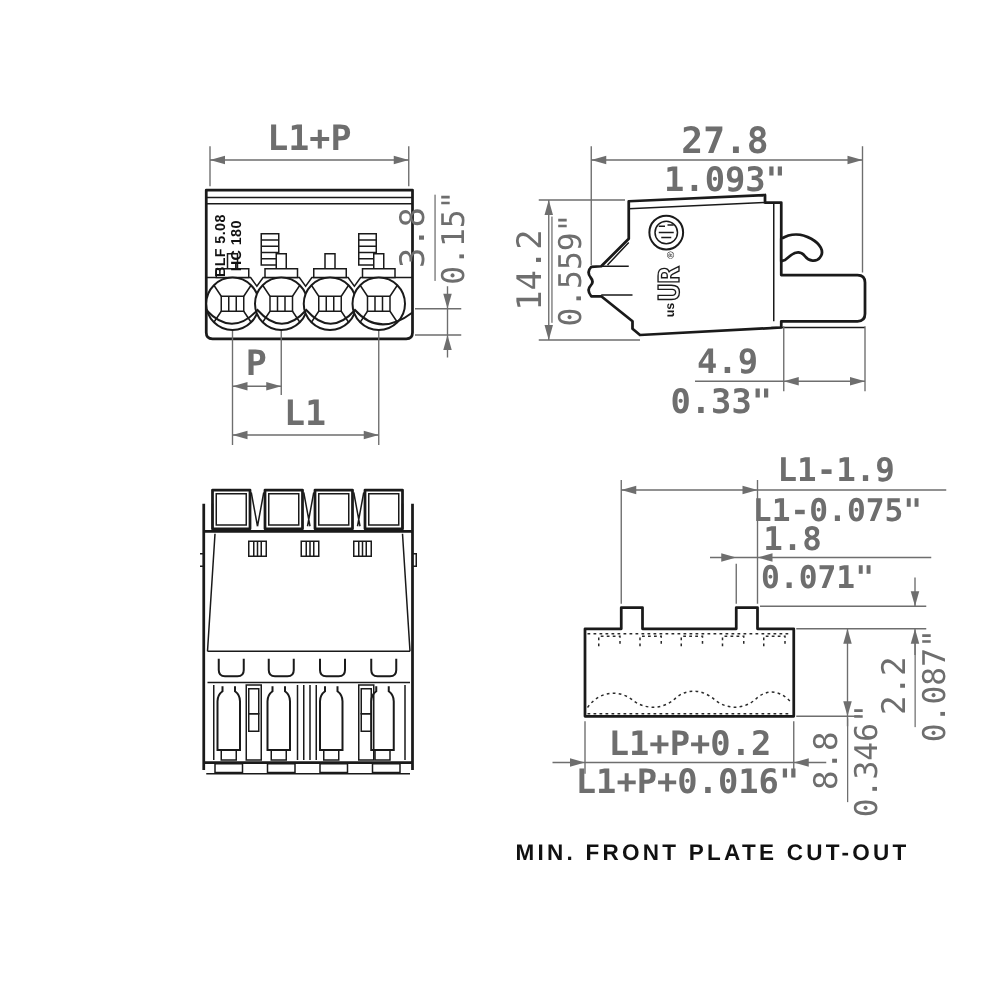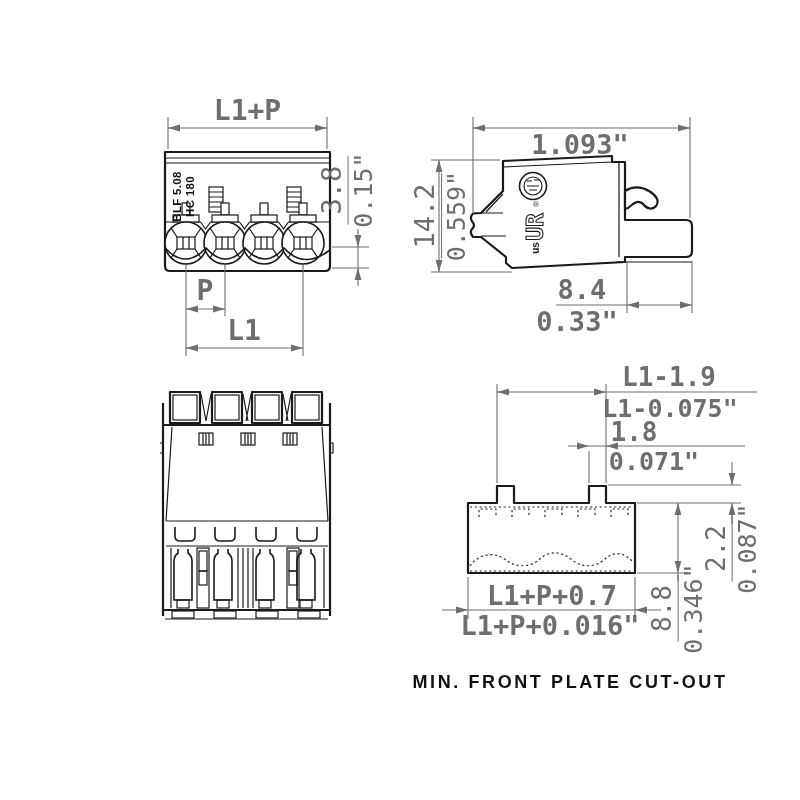--- a/index.html
+++ b/index.html
@@ -246,44 +246,45 @@
   </div>
   <div class="lbl f28" style="left:175px;top:276px;width:60px;">P</div>
   <div class="lbl f28" style="left:194px;top:316px;width:100px;">L1</div>
   <div id="marking" style="left:145px;top:183px;width:76px;height:26px;">
     <div class="rin">
       <span>BLF 5.08</span>
       <span>HC 180</span>
     </div>
   </div>
 
+  <div class="lbl f29" style="left:490px;top:97px;width:180px;">27.8</div>
   <div class="lbl f27" style="left:490px;top:131px;width:180px;">1.093"</div>
   <div class="rot" style="left:378px;top:185px;width:124px;height:62px;">
     <div class="rin">
       <span class="m f27">14.2</span>
       <span class="n f25">0.559"</span>
     </div>
   </div>
-  <div class="lbl f27" style="left:538px;top:276px;width:88px;">8.4</div>
+  <div class="lbl f27" style="left:538px;top:276px;width:88px;">4.9</div>
   <div class="lbl f27" style="left:528px;top:308px;width:98px;">0.33"</div>
 
   <div class="lbl f26" style="left:598px;top:364px;width:142px;text-align:center;">L1-1.9</div>
   <div class="lbl f25" style="left:592px;top:396px;width:156px;">L1-0.075"</div>
   <div class="lbl f26" style="left:588px;top:419px;width:92px;">1.8</div>
   <div class="lbl f25" style="left:602px;top:449px;width:104px;">0.071"</div>
   <div class="rot" style="left:679px;top:521px;width:104px;height:56px;">
     <div class="rin">
       <span class="m f26">2.2</span>
       <span class="n f25">0.087"</span>
     </div>
   </div>
   <div class="rot" style="left:627px;top:581px;width:100px;height:56px;">
     <div class="rin">
       <span class="m f26">8.8</span>
       <span class="n f25">0.346"</span>
     </div>
   </div>
-  <div class="lbl f27" style="left:451px;top:582px;width:202px;">L1+P+0.7</div>
+  <div class="lbl f27" style="left:451px;top:582px;width:202px;">L1+P+0.2</div>
   <div class="lbl f27" style="left:430px;top:612px;width:240px;">L1+P+0.016"</div>
 
   <div id="caption" style="left:390px;top:672px;width:360px;">MIN. FRONT PLATE CUT-OUT</div>
 
 </div>
 
 </body></html>

